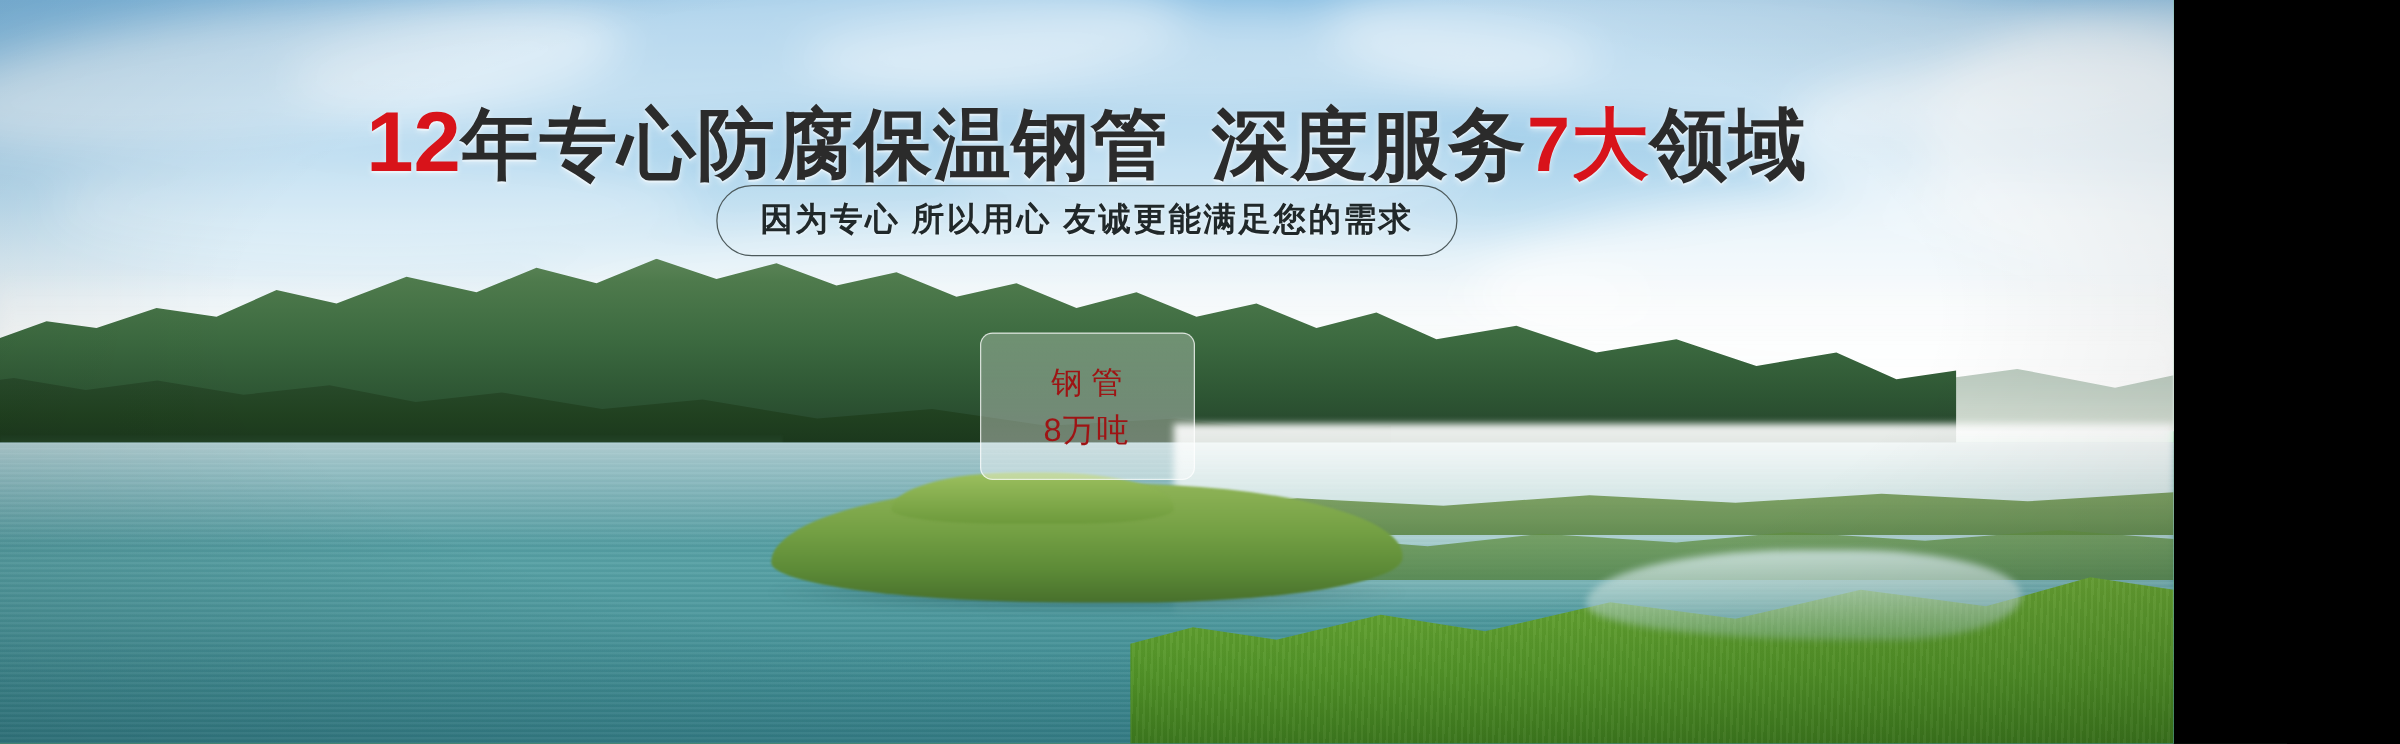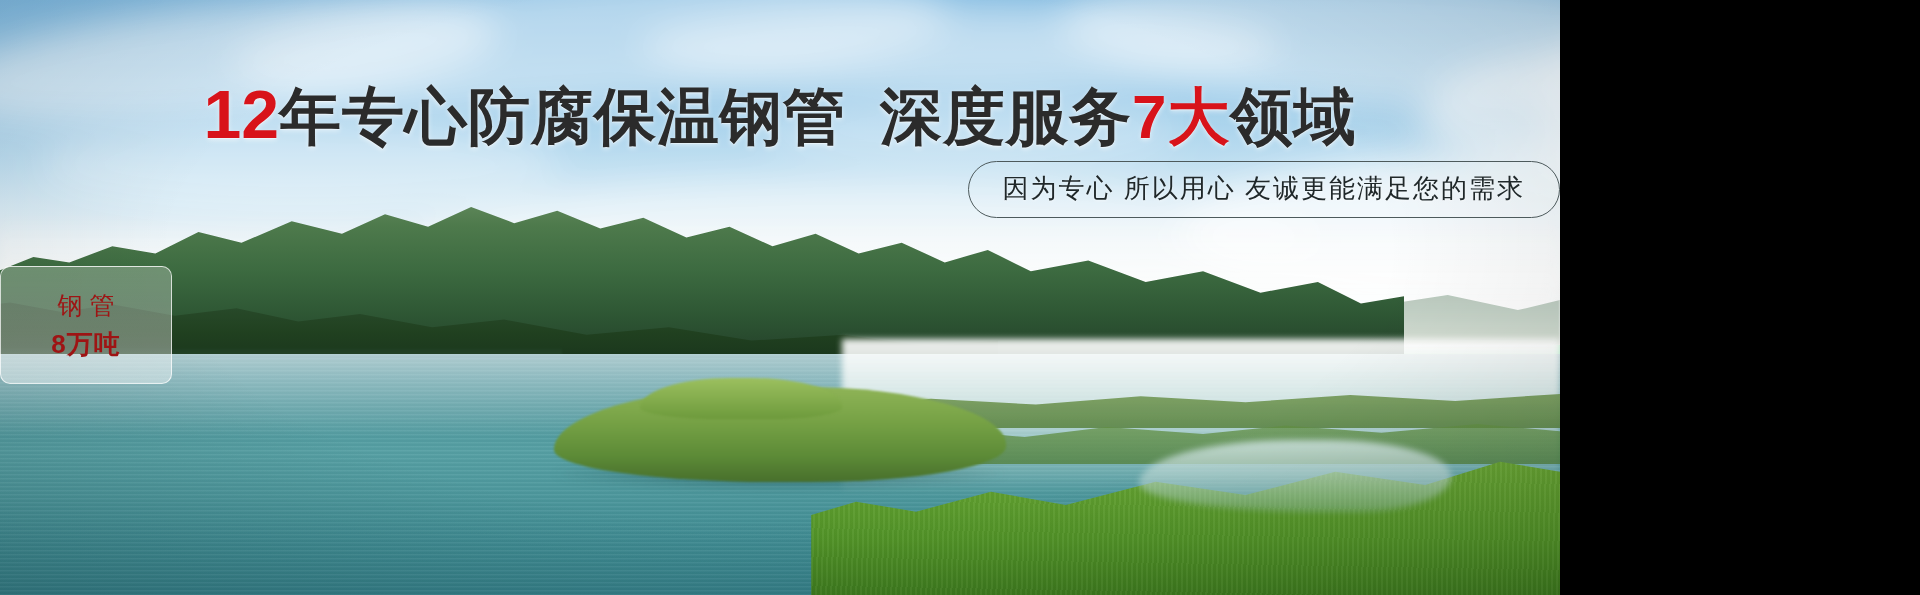--- a/index.html
+++ b/index.html
@@ -1,21 +1,21 @@
 <!DOCTYPE html>
 <html lang="zh"><head>
 <meta charset="utf-8">
 <title>Banner</title>
 <style>
   html,body{margin:0;padding:0;background:#000;}
   *{box-sizing:border-box;}
 
   .stage{
     position:relative;
-    width:1560px;height:595px;
+    width:1739px;height:595px;
     overflow:hidden;
     font-family:"Liberation Sans","DejaVu Sans",sans-serif;
     background:#86efac;
   }
 
   
   .layer{position:absolute;left:0;top:0;width:100%;height:100%;}
 
   
   .sky{
@@ -196,57 +196,56 @@
     line-height:1.08;
     white-space:nowrap;
     text-shadow:0 2px 5px rgba(255,255,255,.55), 0 1px 0 rgba(255,255,255,.4);
   }
   .hl-red{color:#d8131a;}
   .hl-dark{color:#2b2b2b;}
   .hl-num{font-size:68px;letter-spacing:0;}
   .hl-gap{display:inline-block;width:34px;}
 
   .subtitle-wrap{
-    position:absolute;top:161px;left:0;right:0;
-    display:flex;justify-content:flex-end;
+    position:absolute;top:148px;left:0;right:0;
+    display:flex;justify-content:center;font-weight:bold;
   }
   .subtitle{
     display:inline-block;
     border:1.5px solid #4d5a5c;
     border-radius:30px;
     padding:9px 34px 11px;
     font-size:26px;
     color:#20282a;
     letter-spacing:2px;
     white-space:nowrap;
     background:rgba(255,255,255,.06);
     text-shadow:0 1px 3px rgba(255,255,255,.6);
   }
 
   .cards{
     position:absolute;top:266px;left:0;right:0;
     display:flex;justify-content:center;align-items:flex-start;
     gap:4px;
-    flex-direction:column;
   }
   .card{
     width:172px;height:118px;
     border:1px solid rgba(255,255,255,.72);
     border-radius:10px;
     background:linear-gradient(180deg,rgba(255,255,255,.26) 0%,rgba(255,255,255,.34) 55%,rgba(255,255,255,.42) 100%);
     display:flex;flex-direction:column;
     align-items:center;justify-content:center;
     gap:12px;
   }
   .card-label{
     font-size:25px;color:#9e1414;font-weight:400;letter-spacing:7px;
     text-indent:7px;line-height:1;
   }
   .card-value{
-    font-size:26px;color:#9e1414;font-weight:700;letter-spacing:1px;line-height:1;
+    font-size:26px;color:#9e1414;font-weight:400;letter-spacing:1px;line-height:1;
   }
   .card-value sup{font-size:16px;vertical-align:super;letter-spacing:0;}
 </style>
 </head>
 <body>
 
 <div class="stage">
 
   <div class="layer sky"></div>
   <div class="layer clouds">

